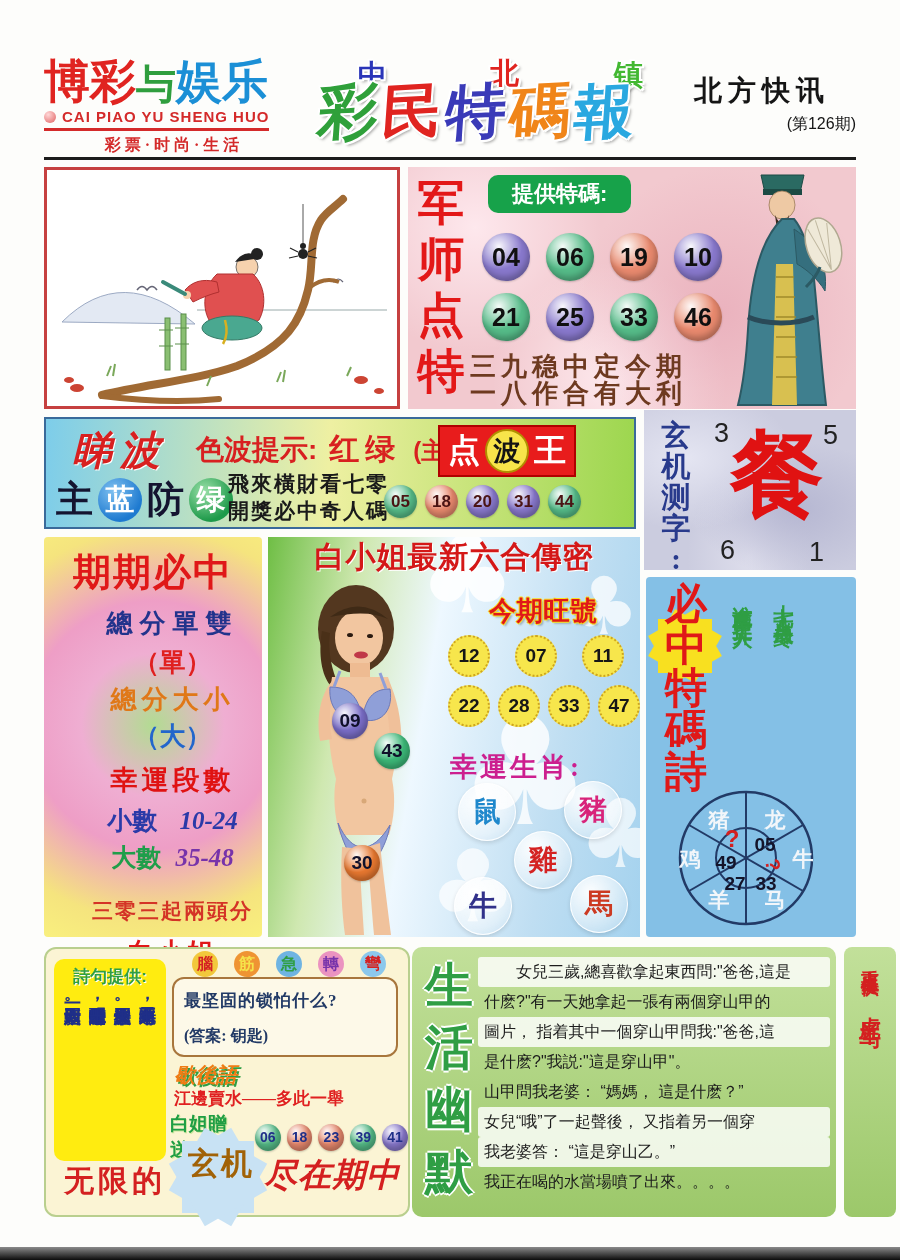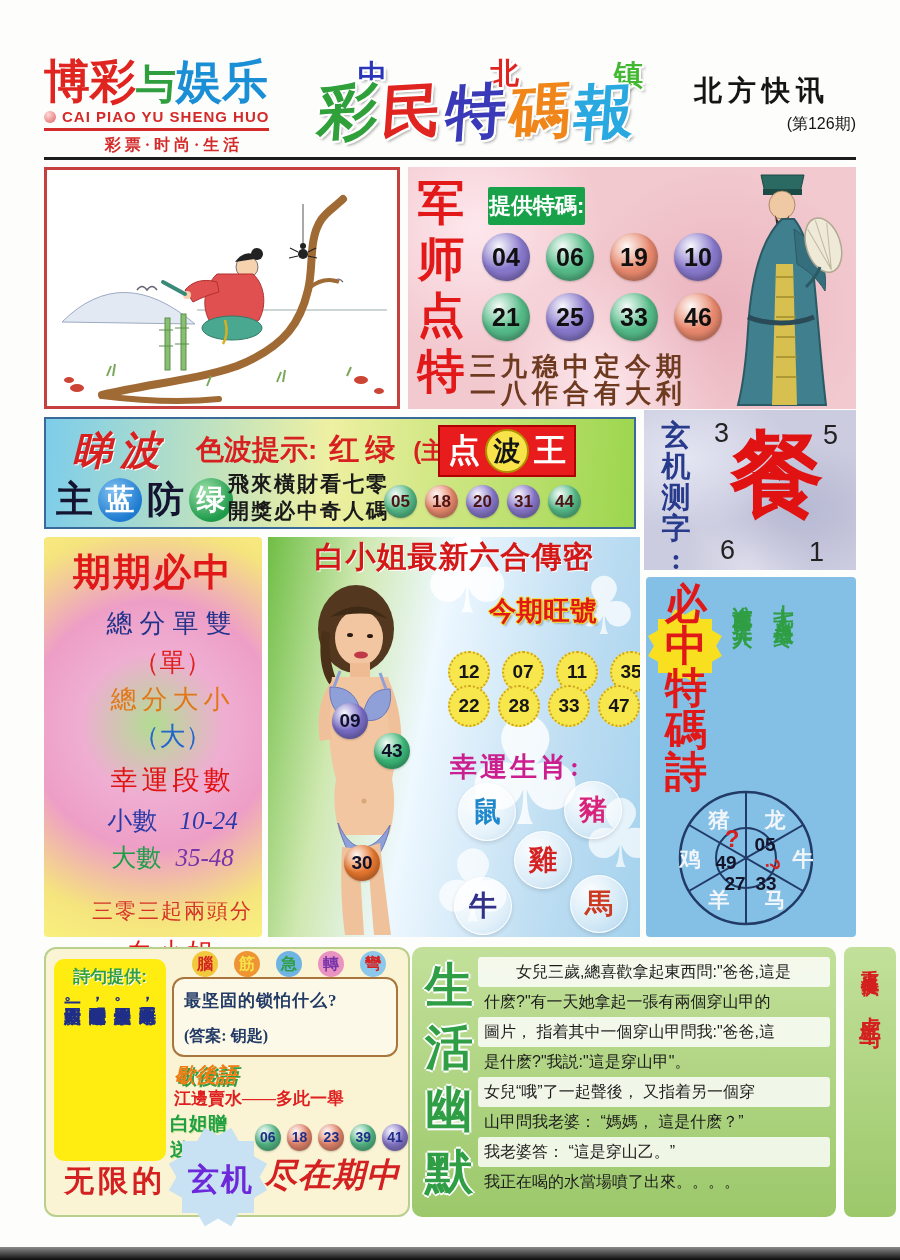--- a/index.html
+++ b/index.html
@@ -110,21 +110,21 @@
   </div>
 
   <div class="panel" style="left:408px;top:167px;width:448px;height:242px;background:#f2c9cf;
        background-image:radial-gradient(circle at 15% 25%, rgba(255,235,240,.9), transparent 30%),radial-gradient(circle at 70% 60%, rgba(228,160,176,.55), transparent 42%),radial-gradient(circle at 45% 88%, rgba(255,238,242,.85), transparent 36%);overflow:hidden;">
     <div class="abs vcol serif" style="left:6px;top:8px;width:54px;font-weight:bold;font-size:47px;line-height:56px;color:#e31818;">
       <span>军</span>
       <span>师</span>
       <span>点</span>
       <span>特</span>
     </div>
-    <div class="abs" style="left:80px;top:20px;background:#17a24a;color:#fff;font-weight:bold;font-size:22px;padding:4px 1px;border-radius:2px;">提供特碼:</div>
+    <div class="abs" style="left:80px;top:8px;background:#17a24a;color:#fff;font-weight:bold;font-size:22px;padding:4px 24px;border-radius:10px;">提供特碼:</div>
     <div class="abs" style="left:74px;top:66px;display:flex;gap:16px;">
       <div class="ball" style="width: 48px; height: 48px; font-size: 25px; background-color: rgb(136, 120, 204);">04</div>
       <div class="ball" style="width: 48px; height: 48px; font-size: 25px; background-color: rgb(85, 187, 136);">06</div>
       <div class="ball" style="width: 48px; height: 48px; font-size: 25px; background-color: rgb(232, 137, 110);">19</div>
       <div class="ball" style="width: 48px; height: 48px; font-size: 25px; background-color: rgb(136, 120, 204);">10</div>
     </div>
     <div class="abs" style="left:74px;top:126px;display:flex;gap:16px;">
       <div class="ball" style="width: 48px; height: 48px; font-size: 25px; background-color: rgb(85, 187, 136);">21</div>
       <div class="ball" style="width: 48px; height: 48px; font-size: 25px; background-color: rgb(136, 120, 204);">25</div>
       <div class="ball" style="width: 48px; height: 48px; font-size: 25px; background-color: rgb(85, 187, 136);">33</div>
@@ -195,21 +195,21 @@
     <div class="abs serif" style="left:86px;top:18px;font-weight:bold;font-size:94px;color:#e01212;line-height:1;">餐</div>
     <span class="abs" style="left:70px;top:8px;font-size:27px;color:#222;">3</span>
     <span class="abs" style="right:18px;top:10px;font-size:27px;color:#222;">5</span>
     <span class="abs" style="left:76px;bottom:4px;font-size:27px;color:#222;">6</span>
     <span class="abs" style="right:32px;bottom:2px;font-size:27px;color:#222;">1</span>
   </div>
 
   <div class="panel" style="left:44px;top:537px;width:218px;height:400px;border-radius:4px;
        background:radial-gradient(circle at 50% 47%, #b2dc92 0%, #efaed2 30%, #ee9ec6 52%, #f5e47e 82%, #f9f07e 100%);">
     <div style="text-align:center;padding-top:10px;font-weight:bold;font-size:38px;color:#e01818;letter-spacing:2px;font-family:'Liberation Serif',serif;">期期必中</div>
-    <div class="serif" style="text-align:center;font-weight:normal;padding-left:39px;">
+    <div class="serif" style="text-align:center;font-weight:bold;padding-left:39px;">
       <div style="margin-top:8px;font-size:26px;letter-spacing:7px;color:#22338c;">總分單雙</div>
       <div style="margin-top:4px;font-size:26px;color:#e02020;">（單）</div>
       <div style="margin-top:2px;font-size:26px;letter-spacing:5px;color:#e07818;">總分大小</div>
       <div style="margin-top:2px;font-size:26px;color:#2266cc;">（大）</div>
       <div style="margin-top:8px;font-size:27px;letter-spacing:4px;color:#e01212;">幸運段數</div>
       <div style="margin-top:6px;font-size:25px;color:#2a3aa8;">
         <span>小數</span>
         <span style="font-style:italic;margin-left:16px;">10-24</span>
       </div>
       <div style="margin-top:4px;font-size:25px;">
@@ -252,21 +252,21 @@
       <circle cx="94" cy="218" r="2.5" fill="#d8a878"></circle>
       <path d="M68,240 C82,272 102,272 120,242 C116,266 102,284 93,288 C84,282 72,260 68,240 Z" fill="#8f9fd8" stroke="#6a78b8"></path>
       <path d="M72,264 C70,300 72,330 75,352 L94,352 C92,316 89,288 91,266 Z" fill="#f0c29c"></path>
       <path d="M97,264 C100,302 102,330 104,352 L121,352 C116,312 112,282 110,260 Z" fill="#f0c29c"></path>
     </svg>
     <div class="ball abs" style="left: 64px; top: 166px; width: 36px; height: 36px; font-size: 19px; color: rgb(16, 16, 42); background-color: rgb(122, 110, 200);">09</div>
     <div class="ball abs" style="left: 106px; top: 196px; width: 36px; height: 36px; font-size: 19px; color: rgb(16, 16, 42); background-color: rgb(60, 184, 120);">43</div>
     <div class="ball abs" style="left: 76px; top: 308px; width: 36px; height: 36px; font-size: 19px; color: rgb(16, 16, 42); background-color: rgb(232, 120, 48);">30</div>
 
     <div class="abs" style="left:186px;top:56px;width:178px;text-align:center;font-weight:bold;font-size:27px;color:#e01818;text-shadow:-1px 0 #f8e020,1px 0 #f8e020,0 -1px #f8e020,0 1px #f8e020,2px 2px 2px rgba(0,0,0,.25);">今期旺號</div>
-    <div class="abs" style="left:180px;top:114px;display:flex;gap:12px;">
+    <div class="abs" style="left:180px;top:98px;display:flex;gap:25px;">
       <div class="gear">12</div>
       <div class="gear">07</div>
       <div class="gear">11</div>
       <div class="gear">35</div>
     </div>
     <div class="abs" style="left:180px;top:148px;display:flex;gap:8px;">
       <div class="gear">22</div>
       <div class="gear">28</div>
       <div class="gear">33</div>
       <div class="gear">47</div>
@@ -353,39 +353,39 @@
     <div class="abs" style="left:124px;top:162px;display:flex;align-items:center;gap:6px;">
       <span style="font-weight:bold;font-size:19px;color:#1f9e44;text-shadow:1px 1px 0 #cfe8a0;">白姐贈送:</span>
       <span class="ball" style="width: 27px; height: 27px; font-size: 14px; color: rgb(31, 47, 136); background-color: rgb(85, 187, 136);">06</span>
       <span class="ball" style="width: 27px; height: 27px; font-size: 14px; color: rgb(31, 47, 136); background-color: rgb(232, 137, 110);">18</span>
       <span class="ball" style="width: 27px; height: 27px; font-size: 14px; color: rgb(31, 47, 136); background-color: rgb(232, 137, 110);">23</span>
       <span class="ball" style="width: 27px; height: 27px; font-size: 14px; color: rgb(31, 47, 136); background-color: rgb(85, 187, 136);">39</span>
       <span class="ball" style="width: 27px; height: 27px; font-size: 14px; color: rgb(31, 47, 136); background-color: rgb(136, 120, 204);">41</span>
     </div>
     <div class="abs serif" style="left:18px;top:212px;font-weight:bold;font-size:30px;letter-spacing:4px;color:#d42020;">无限的</div>
     <span class="burst abs" style="left:136px;top:192px;width:72px;height:72px;background:#c8e2f4;"></span>
-    <div class="abs serif" style="left:142px;top:210px;font-weight:bold;font-size:31px;letter-spacing:2px;color:#6d28d9;z-index:1;">玄机</div>
+    <div class="abs serif" style="left:142px;top:194px;font-weight:bold;font-size:31px;letter-spacing:2px;color:#a16207;z-index:1;">玄机</div>
     <div class="abs serif" style="left:218px;top:204px;font-weight:bold;font-style:italic;font-size:33px;letter-spacing:1px;color:#d42020;">尽在期中</div>
   </div>
 
   <div class="panel" style="left:412px;top:947px;width:488px;height:270px;">
     <div class="abs" style="left:0;top:0;width:424px;height:270px;background:linear-gradient(180deg,#c2e09a,#9cc86a);border-radius:10px;"></div>
     <div class="abs vcol" style="left:8px;top:8px;width:58px;">
       <span style="font-weight:bold;font-size:48px;line-height:62px;color:#2f9e44;text-shadow:-2px 0 #fff,2px 0 #fff,0 -2px #fff,0 2px #fff;">生</span>
       <span style="font-weight:bold;font-size:48px;line-height:62px;color:#2f9e44;text-shadow:-2px 0 #fff,2px 0 #fff,0 -2px #fff,0 2px #fff;">活</span>
       <span style="font-weight:bold;font-size:48px;line-height:62px;color:#2f9e44;text-shadow:-2px 0 #fff,2px 0 #fff,0 -2px #fff,0 2px #fff;">幽</span>
       <span style="font-weight:bold;font-size:48px;line-height:62px;color:#2f9e44;text-shadow:-2px 0 #fff,2px 0 #fff,0 -2px #fff,0 2px #fff;">默</span>
     </div>
     <div class="abs" style="left:66px;top:10px;width:352px;">
       <div class="story-line alt ind">女兒三歲,總喜歡拿起東西問:"爸爸,這是</div>
       <div class="story-line">什麽?"有一天她拿起一張有兩個穿山甲的</div>
       <div class="story-line alt">圖片， 指着其中一個穿山甲問我:"爸爸,這</div>
       <div class="story-line">是什麽?"我説:"這是穿山甲"。</div>
+      <div class="story-line">山甲問我老婆： “媽媽， 這是什麽？”</div>
       <div class="story-line alt">女兒“哦”了一起聲後， 又指着另一個穿</div>
-      <div class="story-line">山甲問我老婆： “媽媽， 這是什麽？”</div>
       <div class="story-line alt">我老婆答： “這是穿山乙。”</div>
       <div class="story-line">我正在喝的水當場噴了出來。。。。</div>
     </div>
     <div class="abs" style="left:432px;top:0;width:52px;height:270px;background:linear-gradient(180deg,#c2e09a,#9cc86a);border-radius:8px;display:flex;flex-direction:column;align-items:center;padding-top:8px;box-sizing:border-box;">
       <div class="vtext" style="font-weight:bold;font-size:18px;color:#d42020;letter-spacing:2px;">重点生肖提供:</div>
       <div class="vtext" style="margin-top:10px;font-weight:bold;font-size:22px;color:#d42020;letter-spacing:6px;">虎羊马</div>
     </div>
   </div>
 
   <div class="abs" style="left:0;top:1247px;width:900px;height:13px;background:linear-gradient(180deg,#8a8a8a,#0c0c0c);"></div>

